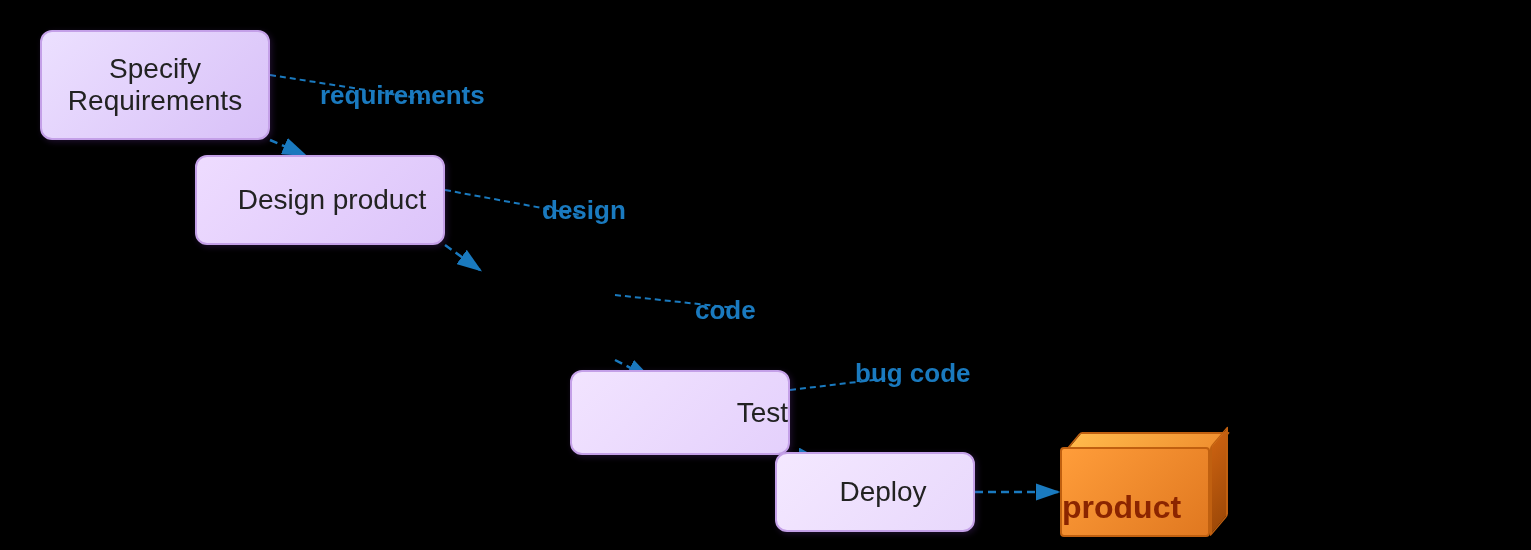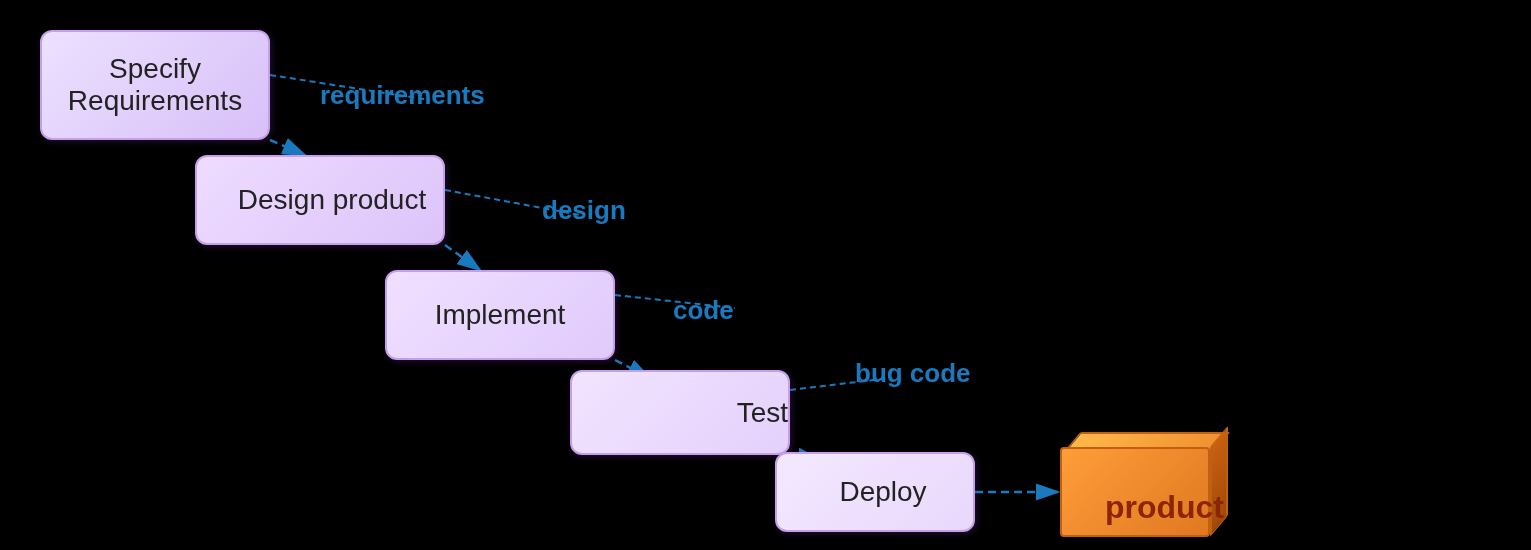--- a/index.html
+++ b/index.html
@@ -117,26 +117,25 @@
       transform: skewY(-50deg);
       transform-origin: top left;
       border-radius: 2px;
     }
 
     .product-label {
       position: absolute;
       width: 150px;
       top: 40px;
       left: 0px;
-      text-align: right;
+      text-align: left;
       font-size: 32px;
       font-weight: bold;
       color: #8B2500;
       z-index: 10;
-      margin-left: 12px;
     }
 
     
     .arrow-label {
       position: absolute;
       font-size: 26px;
       font-weight: bold;
       color: #1a7abf;
     }
 
@@ -183,37 +182,34 @@
 
   <div class="node node-specify">
     <span style="white-space: pre-line; font-size:28px;">Specify
 Requirements</span>
   </div>
 
   <div class="node node-design">
     <span>Design product</span>
   </div>
 
-  <div class="node node-implement">
-    <span>Implement</span>
-  </div>
 
   <div class="node node-test">
     <span>Test</span>
   </div>
 
   <div class="node node-deploy">
     <span>Deploy</span>
   </div>
 
   <div class="arrow-label" style="left: 320px; top: 80px;">requirements</div>
 
   <div class="arrow-label" style="left: 510px; top: 195px; margin-left: 32px;">design</div>
 
-  <div class="arrow-label" style="left: 673px; top: 295px;">code</div>
+  <div class="arrow-label" style="left: 695px; top: 295px;">code</div>
 
   <div class="arrow-label" style="left: 855px; top: 358px;">bug code</div>
 
   <div class="product-box" style="left: 1060px; top: 432px;">
     <div class="product-top"></div>
     <div class="product-front">
       <div class="product-label">product</div>
     </div>
     <div class="product-side"></div>
   </div>

